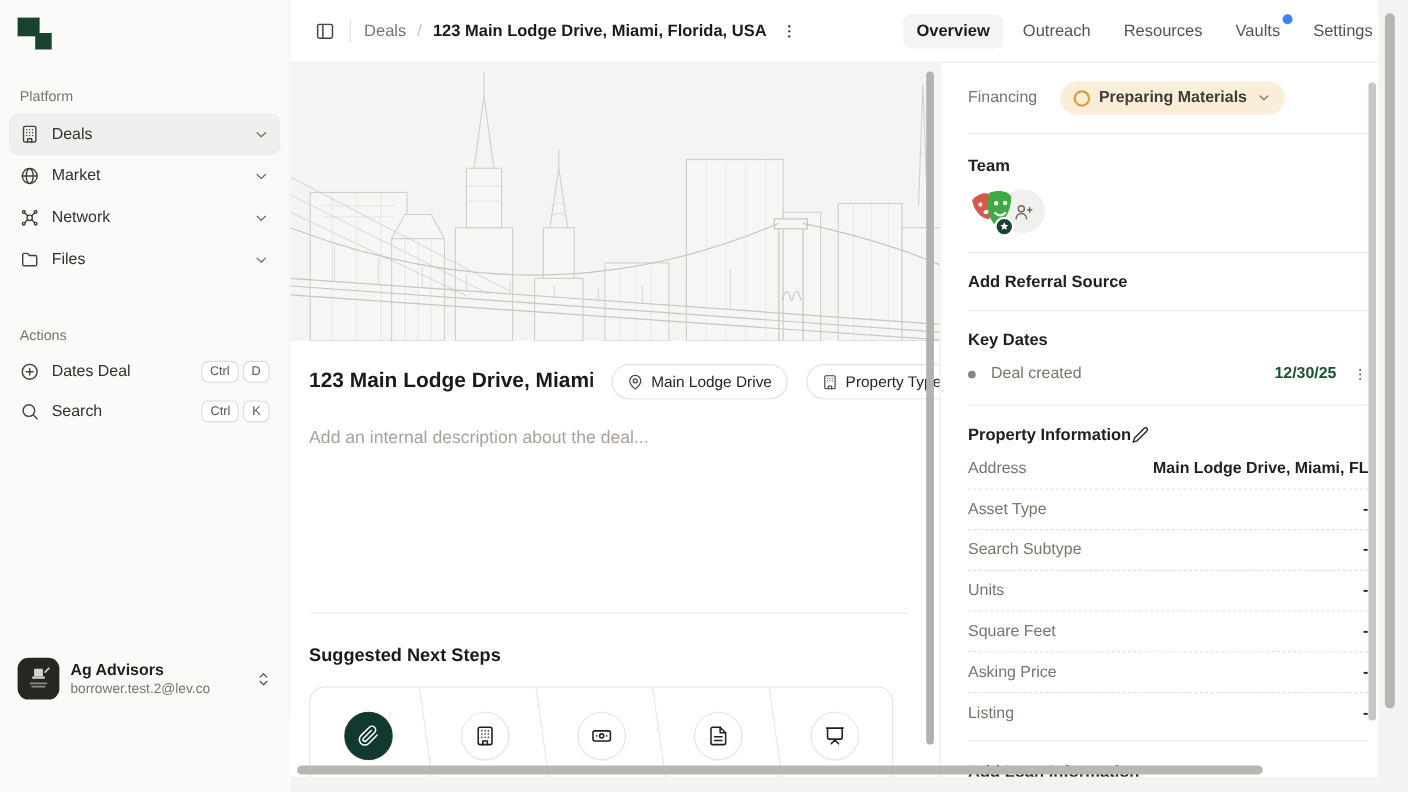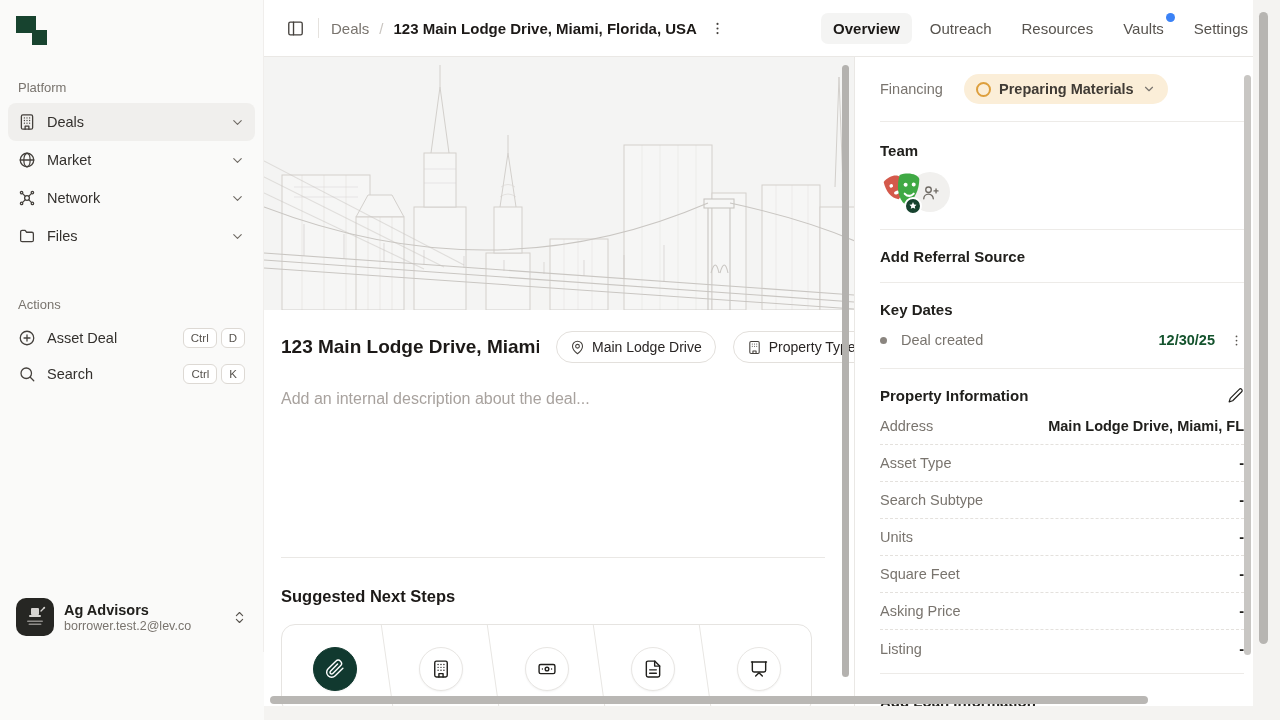--- a/index.html
+++ b/index.html
@@ -80,21 +80,21 @@
   .team-avatars { margin-top:10px; display:flex; align-items:center; height:46px; position:relative; width:78px; }
   .avatar-add { position:absolute; left:30px; top:3px; width:40px; height:40px; border-radius:50%; background:#f1f0ee; display:flex; align-items:center; justify-content:center; color:#6f6a64; cursor:pointer; }
   .avatar-masks { position:absolute; left:0; top:0; width:46px; height:46px; cursor:pointer; }
   .avatar-badge { position:absolute; left:24px; top:28px; width:18px; height:18px; border-radius:50%; background:#17432f; border:2px solid #fff; display:flex; align-items:center; justify-content:center; }
   .link-row { display:flex; align-items:center; height:53px; border-bottom:1px solid #edebe8; font-size:15px; font-weight:700; color:#21201d; cursor:pointer; }
   .kd-row { display:flex; align-items:center; margin-top:14px; padding-bottom:2px; }
   .kd-dot { width:7px; height:7px; border-radius:50%; background:#8a857f; margin-right:14px; }
   .kd-label { color:#79746e; font-size:14.5px; flex:1; }
   .kd-value { font-size:14.5px; font-weight:700; color:#14532d; margin-right:14px; }
   .kd-kebab { color:#57534e; cursor:pointer; }
-  .pi-head-row { display:flex; align-items:center; justify-content:space-between; }
+  .pi-head-row { display:flex; align-items:center; }
   .pi-edit { color:#21201d; cursor:pointer; }
   .pi-rows { margin-top:4px; }
   .pi-row { display:flex; align-items:center; justify-content:space-between; height:37px; border-bottom:1px dashed #e4e1dd; }
   .pi-row:last-child { border-bottom:none; }
   .pi-label { color:#79746e; font-size:14.5px; }
   .pi-value { font-size:14.5px; font-weight:700; color:#21201d; white-space:nowrap; }
   .loan-row { display:flex; align-items:center; height:54px; font-size:15px; font-weight:700; color:#21201d; cursor:pointer; }
 
   
   .main-vscroll { position:absolute; top:8px; right:5px; width:7px; height:612px; border-radius:4px; background:#b4b2af; }
@@ -182,21 +182,21 @@
 
   <div class="side-section-label actions-label">Actions</div>
 
   <div class="action-item">
     <span class="side-icon">
       <svg width="18" height="18" viewBox="0 0 24 24" fill="none" stroke="currentColor" stroke-width="1.7" stroke-linecap="round" stroke-linejoin="round">
           <circle cx="12" cy="12" r="9"></circle>
           <path d="M12 8v8M8 12h8"></path>
         </svg>
     </span>
-    <span class="lbl">Asset Deal</span>
+    <span class="lbl">Dates Deal</span>
     <span class="kbds">
       <span class="kbd">Ctrl</span>
       <span class="kbd">D</span>
     </span>
   </div>
 
   <div class="action-item">
     <span class="side-icon">
       <svg width="18" height="18" viewBox="0 0 24 24" fill="none" stroke="currentColor" stroke-width="1.7" stroke-linecap="round" stroke-linejoin="round">
           <circle cx="11" cy="11" r="7"></circle>

